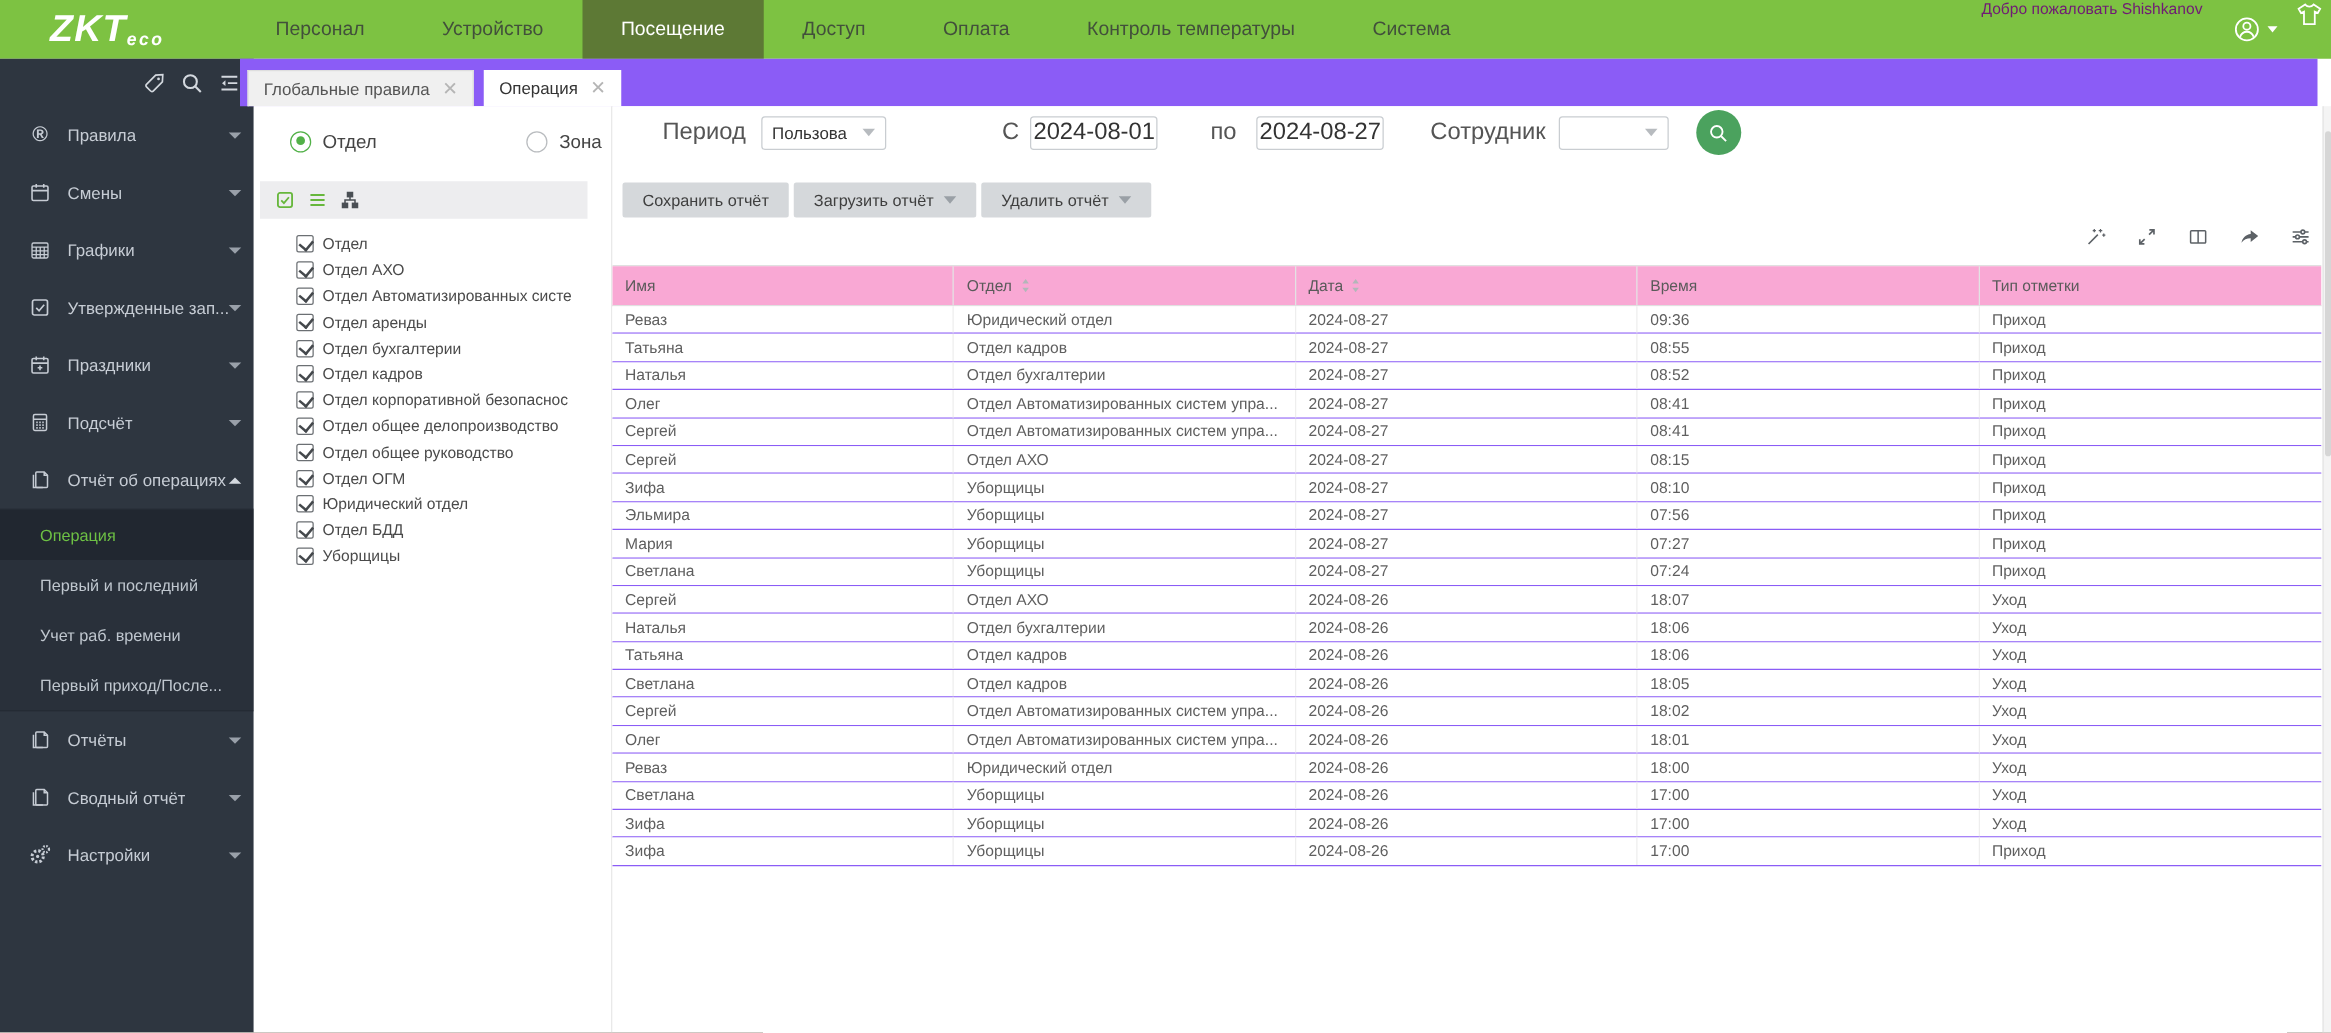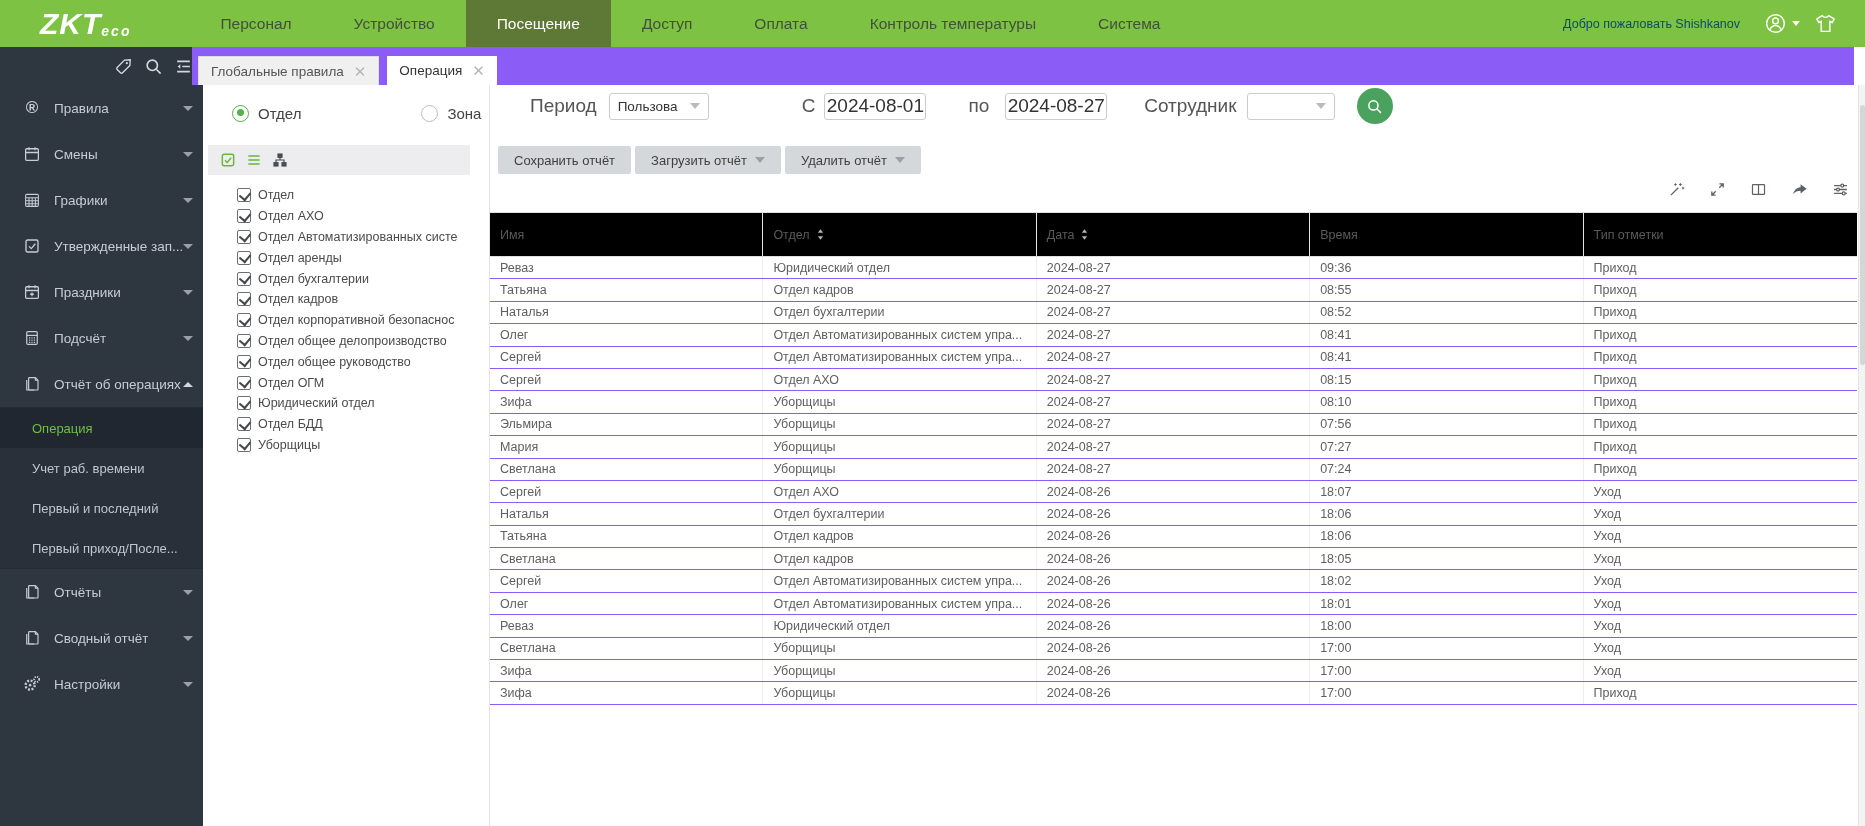--- a/index.html
+++ b/index.html
@@ -16,21 +16,21 @@
   .navbar { position:absolute; left:0; top:0; width:1865px; height:47px;
     background:#7dc242; display:flex; align-items:stretch; }
   .logo { display:flex; align-items:flex-end; padding:0 0 0 40px; align-self:center;
     color:#fff; font-style:italic; font-weight:bold; letter-spacing:1px; }
   .logo .zkt { font-size:30px; line-height:30px; }
   .logo .eco { font-size:14px; letter-spacing:2px; font-weight:bold; }
   .main-nav { display:flex; margin-left:58px; }
   .nav-item { display:flex; align-items:center; padding:0 31px; font-size:15.5px;
     color:#42503b; cursor:pointer; }
   .nav-item.active { background:#5d7935; color:#fff; }
-  .nav-right { margin-left:auto; display:flex; align-items:center; gap:14px; padding-right:28px; color:#0c4a6e; }
+  .nav-right { margin-left:auto; display:flex; gap:14px; padding-right:6px; color:#701a75; }
   .welcome { font-size:12.5px; margin-right:10px; }
   .nav-user { display:flex; align-items:center; gap:5px; }
   .tri-down { width:0; height:0; border-left:4.5px solid transparent; border-right:4.5px solid transparent; border-top:5px solid #fff; }
   .icon-24 { width:23px; height:23px; color:#fff; }
 
   
   .sidebar { position:absolute; left:0; top:47px; width:203px; height:779px; background:#2e3640; }
   .side-tools { height:38px; display:flex; align-items:center; justify-content:flex-end;
     gap:11px; padding-right:10px; color:#d3d8de; }
   .side-tools .icon { width:19px; height:19px; cursor:pointer; }
@@ -96,21 +96,21 @@
   .btn-row { position:absolute; left:8px; top:61px; display:flex; gap:4px; }
   .grey-btn { height:28px; background:#d5d8db; border:none; border-radius:2px; display:flex;
     align-items:center; gap:8px; padding:0 16px; font-size:13px; color:#3f3f3f;
     font-family:"Liberation Sans",sans-serif; cursor:pointer; }
   .grey-btn .sel-caret { border-top-color:#9aa0a6; }
   .table-toolbar { position:absolute; right:16px; top:96px; display:flex; gap:24px; color:#5c6166; }
   .table-toolbar .icon { width:17px; height:17px; cursor:pointer; }
 
   
   .table { position:absolute; left:0; top:127px; width:1367px; border-top:1px solid #e0e0e0; }
-  .thead { display:flex; height:44px; background:#000000; border-bottom:1px solid #e0e0e0; }
+  .thead { display:flex; height:32px; background:#f9a8d4; border-bottom:1px solid #e0e0e0; }
   .th { width:20%; display:flex; align-items:center; gap:6px; padding-left:10px;
     font-size:12.5px; color:#5a5a5a; border-right:1px solid #e3e3e3; }
   .th:last-child { border-right:none; }
   .th .sort { width:9px; height:13px; }
   .trow { display:flex; height:22.4px; border-bottom:1px solid #8b5cf6; background:#fff; }
   .td { width:20%; display:flex; align-items:center; padding-left:10px; font-size:12.5px;
     color:#5f5f5f; border-right:1px solid #eeeeee; white-space:nowrap; overflow:hidden; }
   .td:last-child { border-right:none; }
 
   
@@ -259,24 +259,24 @@
             </svg>
           </span>
     <span class="side-label">Отчёт об операциях</span>
     <span class="chev up"></span>
   </div>
         <div class="submenu">
           <div class="sub-item active">
     <span class="sub-label">Операция</span>
   </div>
           <div class="sub-item">
+    <span class="sub-label">Первый и последний</span>
+  </div>
+          <div class="sub-item">
     <span class="sub-label">Учет раб. времени</span>
-  </div>
-          <div class="sub-item">
-    <span class="sub-label">Первый и последний</span>
   </div>
           <div class="sub-item">
     <span class="sub-label">Первый приход/После...</span>
   </div>
         </div>
         <div class="side-item">
     <span class="icon side-icon">
             <svg viewBox="0 0 24 24" fill="none" stroke="currentColor" stroke-width="1.6">
               <path d="M8.5 3.5h8l3.5 3.5v12a1 1 0 01-1 1h-10.5a1 1 0 01-1-1v-14.5a1 1 0 011-1z"></path>
               <path d="M16.5 3.5V7h3.5"></path>

